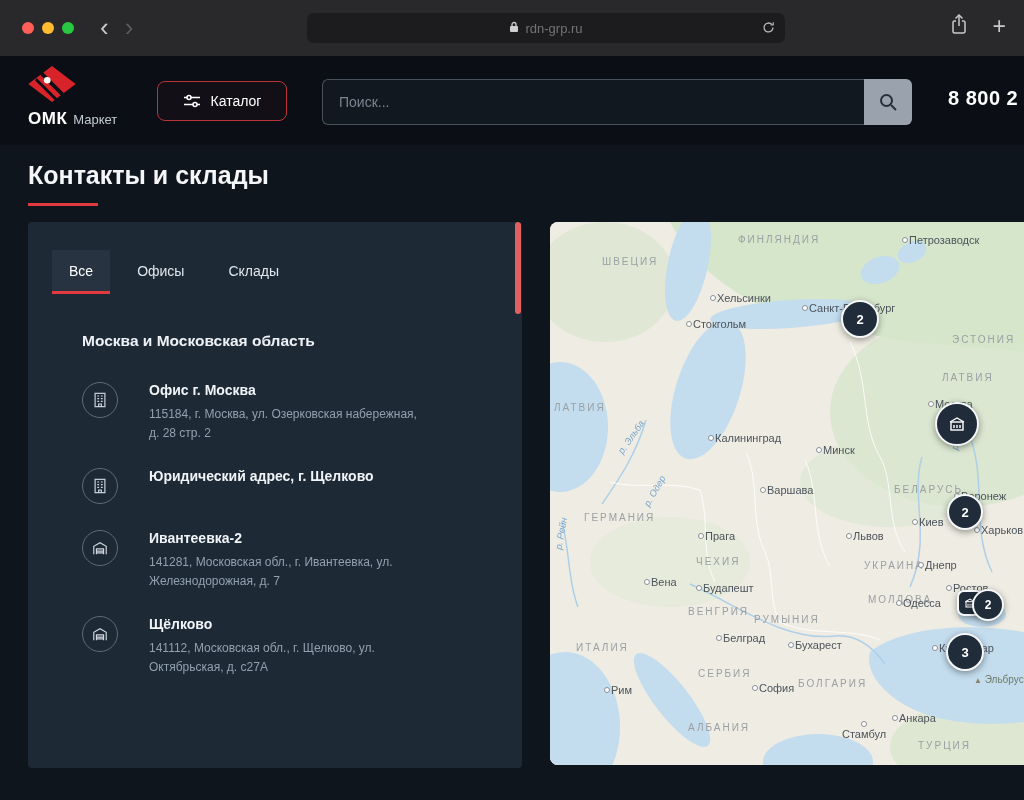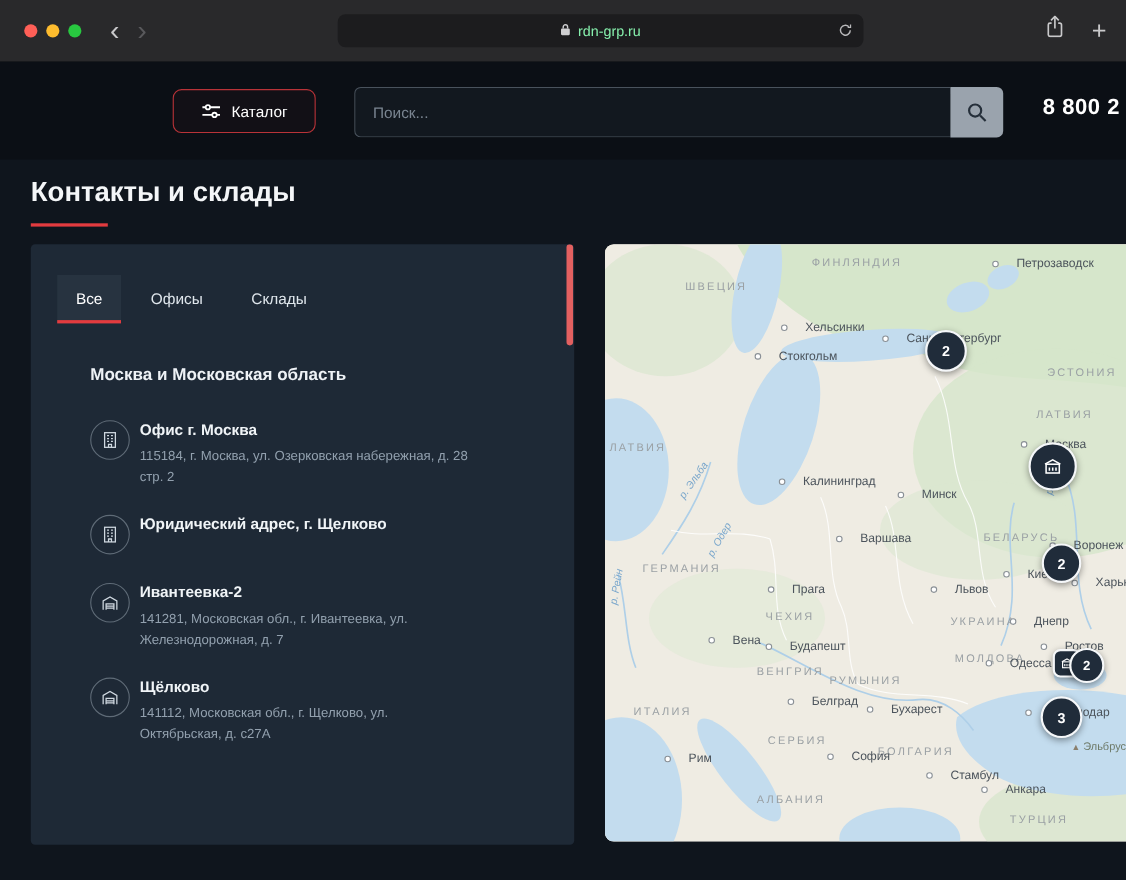--- a/index.html
+++ b/index.html
@@ -8,21 +8,21 @@
     background:#0f151d;font-family:"Liberation Sans",sans-serif;
     -webkit-font-smoothing:antialiased;
   }
   
   .chrome{position:absolute;top:0;left:0;width:1024px;height:56px;background:#29292b;border-bottom:1px solid #151517;}
   .traffic{position:absolute;top:22px;left:22px;display:flex;gap:8px;}
   .traffic-light{width:12px;height:12px;border-radius:50%;background:#555;}
   .nav-chevrons{position:absolute;top:10px;left:100px;display:flex;gap:16px;color:#c9c9cb;font-size:26px;line-height:34px;}
   .nav-chevrons .fwd{color:#59595c;}
   .url-bar{position:absolute;left:307px;top:13px;width:478px;height:30px;background:#1c1c1e;border-radius:7px;
-    display:flex;align-items:center;justify-content:center;gap:6px;color:#86efac;font-size:13px;}
+    display:flex;align-items:center;justify-content:center;gap:6px;color:#737373;font-size:13px;}
   .url-reload{position:absolute;right:10px;top:8px;}
   .chrome-right{position:absolute;right:18px;top:14px;display:flex;gap:26px;align-items:center;}
   .plus-glyph{color:#c9c9cb;font-size:23px;line-height:24px;}
   
   .site-header{position:absolute;top:56px;left:0;width:1024px;height:89px;background:#0b0f15;}
   .logo-wrap{position:absolute;left:28px;top:10px;}
   .logo-text{margin-top:3px;white-space:nowrap;}
   .logo-text b{color:#fff;font-size:17px;letter-spacing:.5px;}
   .logo-text span{color:#c2cad2;font-size:13px;margin-left:6px;}
   .catalog-btn{position:absolute;left:157px;top:25px;width:130px;height:40px;border:1.5px solid #b93338;border-radius:8px;
@@ -38,31 +38,31 @@
   .title-accent{position:absolute;left:28px;top:203px;width:70px;height:3px;background:#e23b3f;}
   
   .contacts-card{position:absolute;left:28px;top:222px;width:494px;height:546px;background:#1e2936;border-radius:4px;overflow:hidden;}
   .scroll-thumb{position:absolute;right:1px;top:0;width:6px;height:92px;background:#e36060;border-radius:3px;}
   .tabs{display:flex;margin:28px 0 0 24px;}
   .tab{height:44px;padding:0 17px;display:flex;align-items:center;color:#dfe6ec;font-size:14px;cursor:pointer;
     border-bottom:3px solid transparent;margin-right:10px;box-sizing:border-box;}
   .tab.active{background:#273340;border-bottom-color:#e23b3f;color:#fff;}
   .region-heading{margin:38px 24px 0 54px;color:#eef2f6;font-size:15.5px;font-weight:bold;}
   .contact-list{margin:32px 96px 0 54px;display:flex;flex-direction:column;gap:26px;}
-  .contact-item{display:flex;gap:9px;cursor:pointer;}
+  .contact-item{display:flex;gap:31px;cursor:pointer;}
   .c-icon{width:34px;height:34px;border:1px solid #5f6b77;border-radius:50%;display:flex;align-items:center;justify-content:center;flex-shrink:0;}
   .c-title{color:#f0f4f7;font-size:14px;font-weight:bold;margin-bottom:7px;}
   .c-addr{color:#92a0ae;font-size:12px;line-height:1.55;}
   
   .map-card{position:absolute;left:550px;top:222px;width:474px;height:543px;border-radius:8px 0 0 8px;overflow:hidden;background:#efece3;cursor:grab;}
   .map-base{position:absolute;left:0;top:0;}
   .map-layer{position:absolute;left:0;top:0;width:474px;height:669px;}
   .map-label{position:absolute;white-space:nowrap;}
   .map-label.country{font-size:10px;letter-spacing:2px;color:#9aa0a4;}
-  .map-label.city{font-size:11px;color:#4c545c;display:flex;align-items:center;gap:16px;}
+  .map-label.city{font-size:11px;color:#4c545c;display:flex;align-items:center;gap:1px;}
   .map-label.city .dot{width:6px;height:6px;border-radius:50%;background:#fff;border:1.5px solid #8a9096;box-sizing:border-box;flex-shrink:0;}
   .map-label.water{font-size:9.5px;font-style:italic;color:#7aa7cc;transform-origin:left center;}
   .map-label.peak{font-size:10px;color:#6e7a68;}
   .map-label.peak .tri{font-size:8px;color:#8a7f6d;}
   .marker{position:absolute;background:#202c3a;border:2px solid #f5f7f9;border-radius:50%;box-sizing:border-box;
     display:flex;align-items:center;justify-content:center;color:#fff;font-weight:bold;font-size:13px;
     box-shadow:0 2px 7px rgba(0,0,0,.4);cursor:pointer;}
   .marker.square{border-radius:7px;}
 </style>
 </head>
@@ -99,20 +99,31 @@
           <path d="M8 1v11"></path>
           <path d="M4.5 4.5 8 1l3.5 3.5"></path>
           <path d="M5 7H3.5A1.5 1.5 0 0 0 2 8.5v9A1.5 1.5 0 0 0 3.5 19h9a1.5 1.5 0 0 0 1.5-1.5v-9A1.5 1.5 0 0 0 12.5 7H11"></path>
         </svg>
     </span>
     <span class="plus-glyph">+</span>
   </div>
 </div>
 
 <div class="site-header">
+  <div class="logo-wrap">
+    <svg width="48" height="36" viewBox="0 0 50 38">
+      <polygon points="25,0 50,19 25,38 0,19" fill="#d8232a"></polygon>
+      <line x1="14" y1="8" x2="36" y2="30" stroke="#0b0f15" stroke-width="4"></line>
+      <line x1="8" y1="14" x2="30" y2="36" stroke="#0b0f15" stroke-width="3"></line>
+      <circle cx="20" cy="15" r="3.5" fill="#ffffff"></circle>
+    </svg>
+    <div class="logo-text">
+      <b>ОМК</b><span>Маркет</span>
+    </div>
+  </div>
   <div class="catalog-btn">
     <svg width="18" height="14" viewBox="0 0 18 14" stroke="#ffffff" stroke-width="1.6" fill="none">
       <path d="M1 3.5h16M1 10.5h16"></path>
       <circle cx="6" cy="3.5" r="2" fill="#0b0f15"></circle>
       <circle cx="12" cy="10.5" r="2" fill="#0b0f15"></circle>
     </svg>
     <span>Каталог</span>
   </div>
   <div class="search-wrap">
     <input class="search-input" type="text" placeholder="Поиск..." style="">
@@ -229,21 +240,21 @@
       <path d="M196,230 C210,260 200,300 215,330 C225,352 218,380 230,400"></path>
       <path d="M255,238 C270,270 260,310 280,345"></path>
       <path d="M300,120 C320,160 310,200 330,235 C345,262 335,300 355,330"></path>
       <path d="M60,260 C90,268 120,258 150,268"></path>
       <path d="M150,268 C160,300 150,330 165,360"></path>
       <path d="M230,400 C260,415 300,405 330,418"></path>
     </g>
   </svg>
   <div class="map-layer" id="map-labels">
       <div class="map-label country" style="left: 188px; top: 12px;">ФИНЛЯНДИЯ</div>
-      <div class="map-label country" style="left: 52px; top: 34px; margin-left: 21px;">ШВЕЦИЯ</div>
+      <div class="map-label country" style="left: 52px; top: 34px;">ШВЕЦИЯ</div>
       <div class="map-label country" style="left: 402px; top: 112px;">ЭСТОНИЯ</div>
       <div class="map-label country" style="left: 392px; top: 150px;">ЛАТВИЯ</div>
       <div class="map-label country" style="left: 4px; top: 180px;">ЛАТВИЯ</div>
       <div class="map-label country" style="left: 344px; top: 262px;">БЕЛАРУСЬ</div>
       <div class="map-label country" style="left: 34px; top: 290px;">ГЕРМАНИЯ</div>
       <div class="map-label country" style="left: 146px; top: 334px;">ЧЕХИЯ</div>
       <div class="map-label country" style="left: 138px; top: 384px;">ВЕНГРИЯ</div>
       <div class="map-label country" style="left: 314px; top: 338px;">УКРАИНА</div>
       <div class="map-label country" style="left: 318px; top: 372px;">МОЛДОВА</div>
       <div class="map-label country" style="left: 204px; top: 392px;">РУМЫНИЯ</div>
@@ -321,21 +332,21 @@
         <span>Бухарест</span>
       </div>
       <div class="map-label city" style="left: 202px; top: 460px;">
         <span class="dot"></span>
         <span>София</span>
       </div>
       <div class="map-label city" style="left: 54px; top: 462px;">
         <span class="dot"></span>
         <span>Рим</span>
       </div>
-      <div class="map-label city" style="left: 292px; top: 477px;">
+      <div class="map-label city" style="left: 292px; top: 499px; flex-direction: column;">
         <span class="dot"></span>
         <span>Стамбул</span>
       </div>
       <div class="map-label city" style="left: 342px; top: 490px;">
         <span class="dot"></span>
         <span>Анкара</span>
       </div>
       <div class="map-label city" style="left: 378px; top: 176px;">
         <span class="dot"></span>
         <span>Москва</span>

